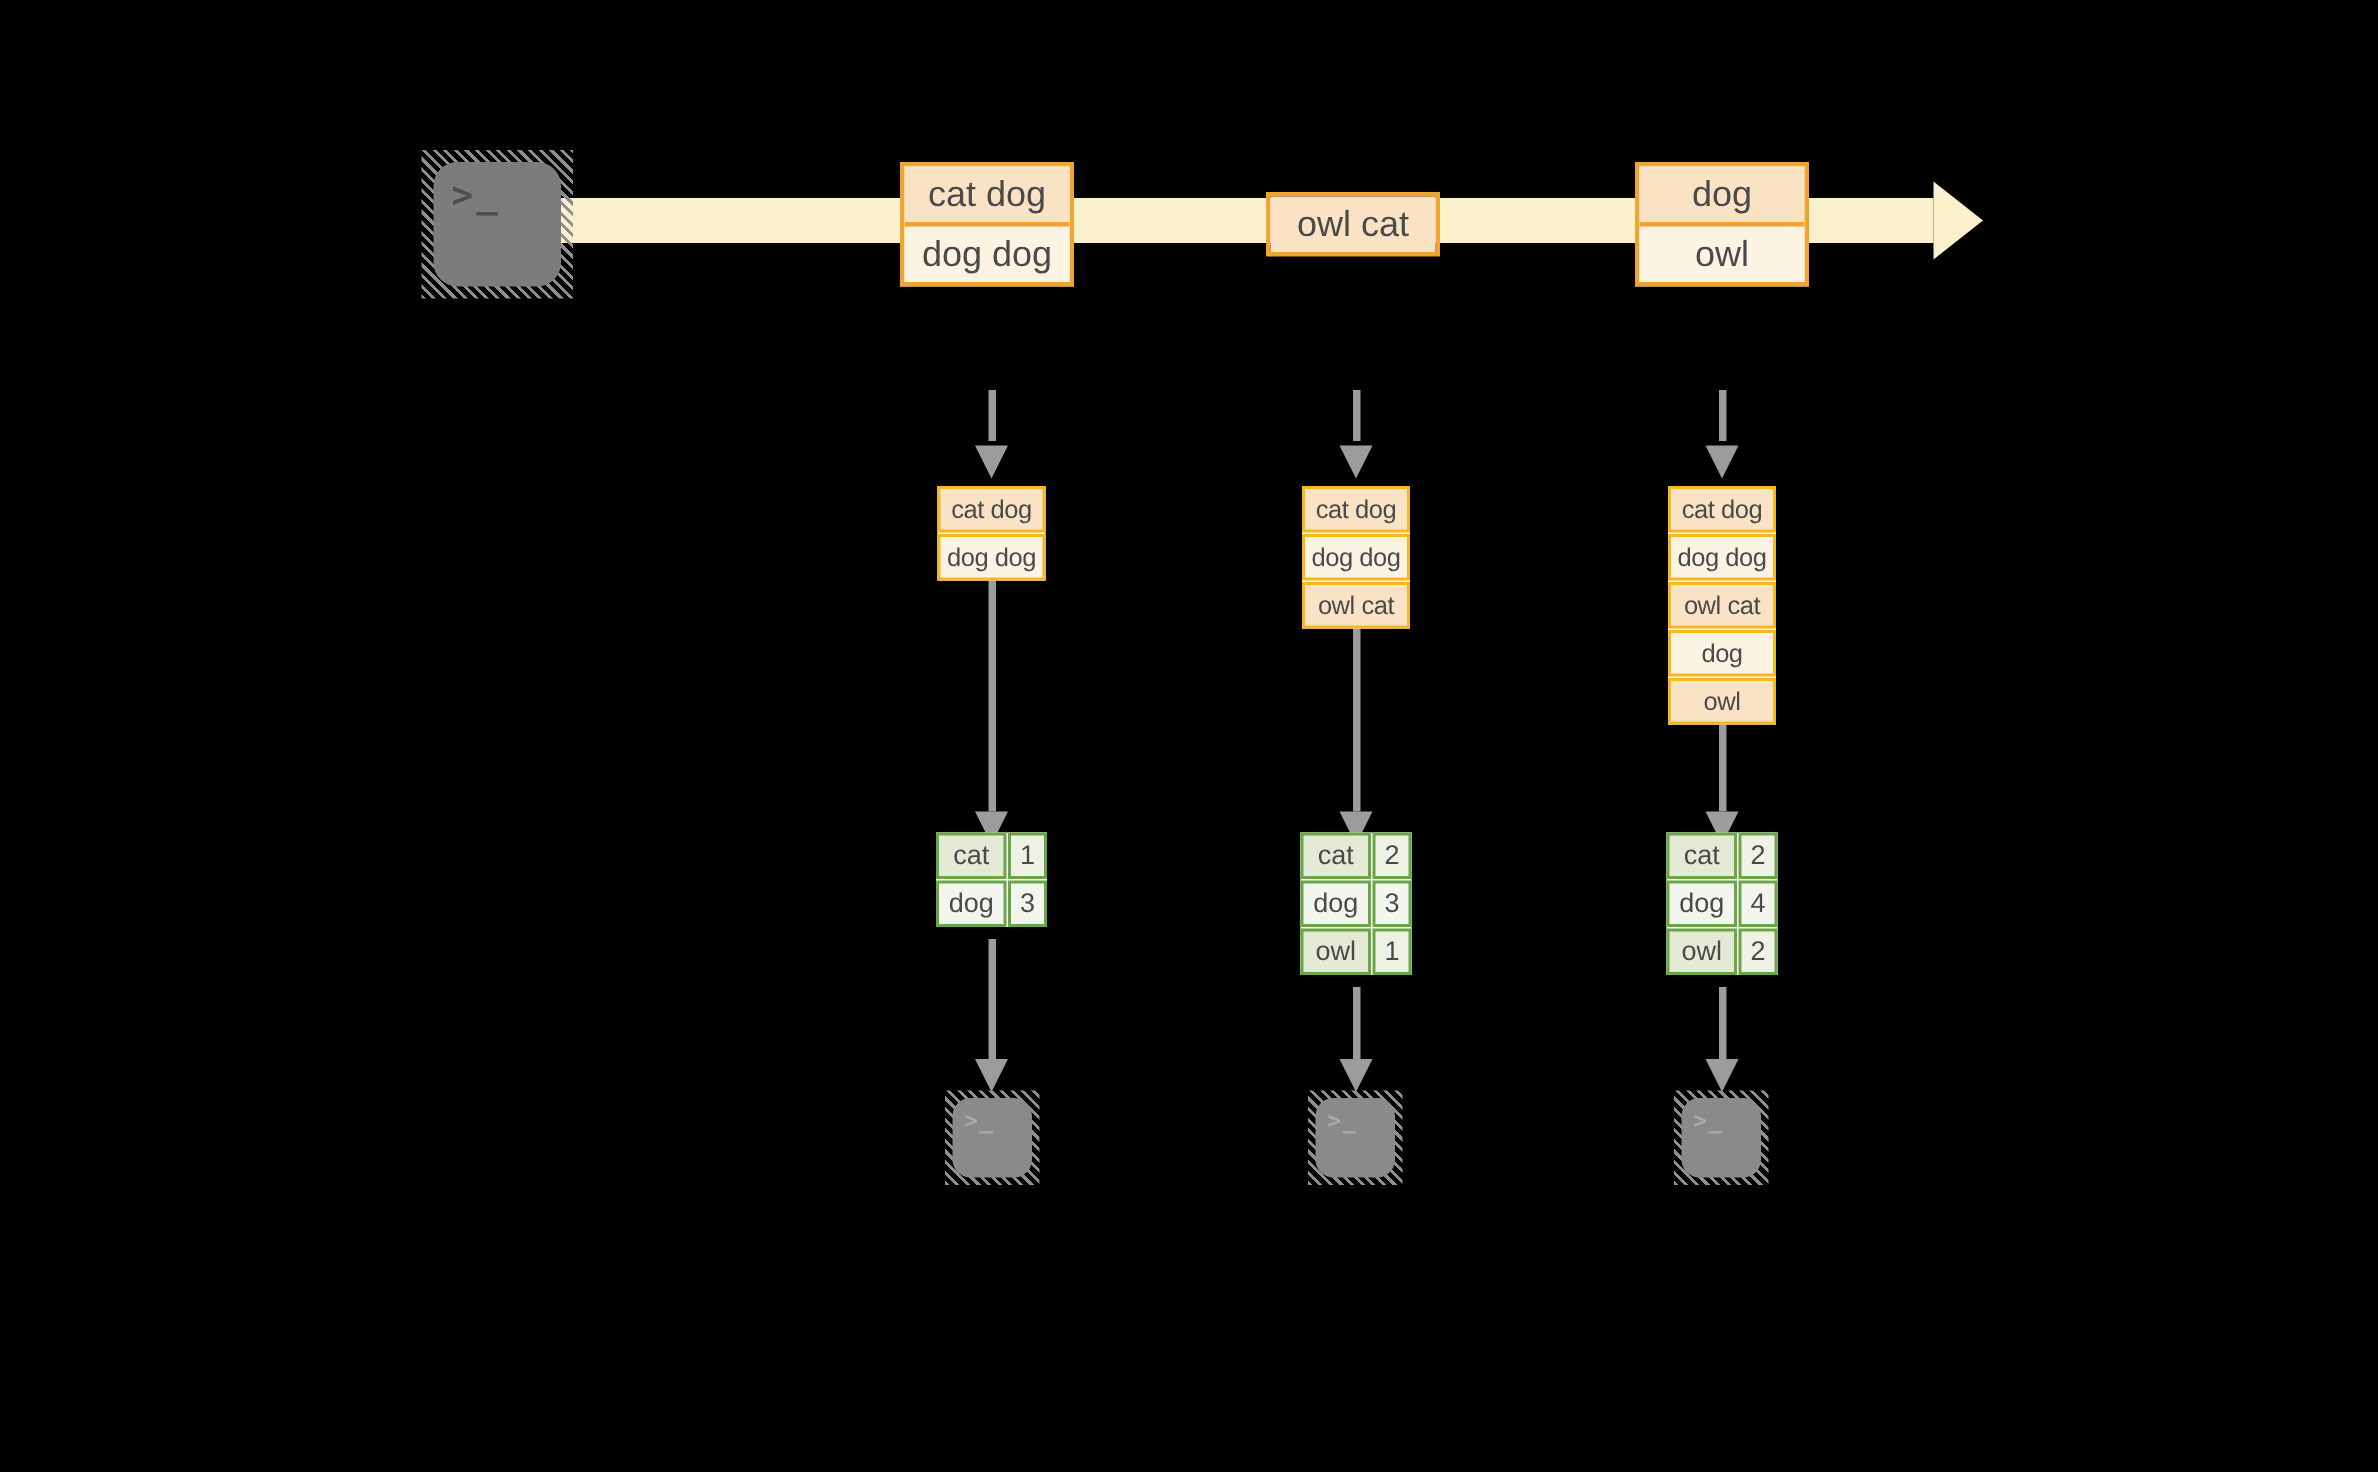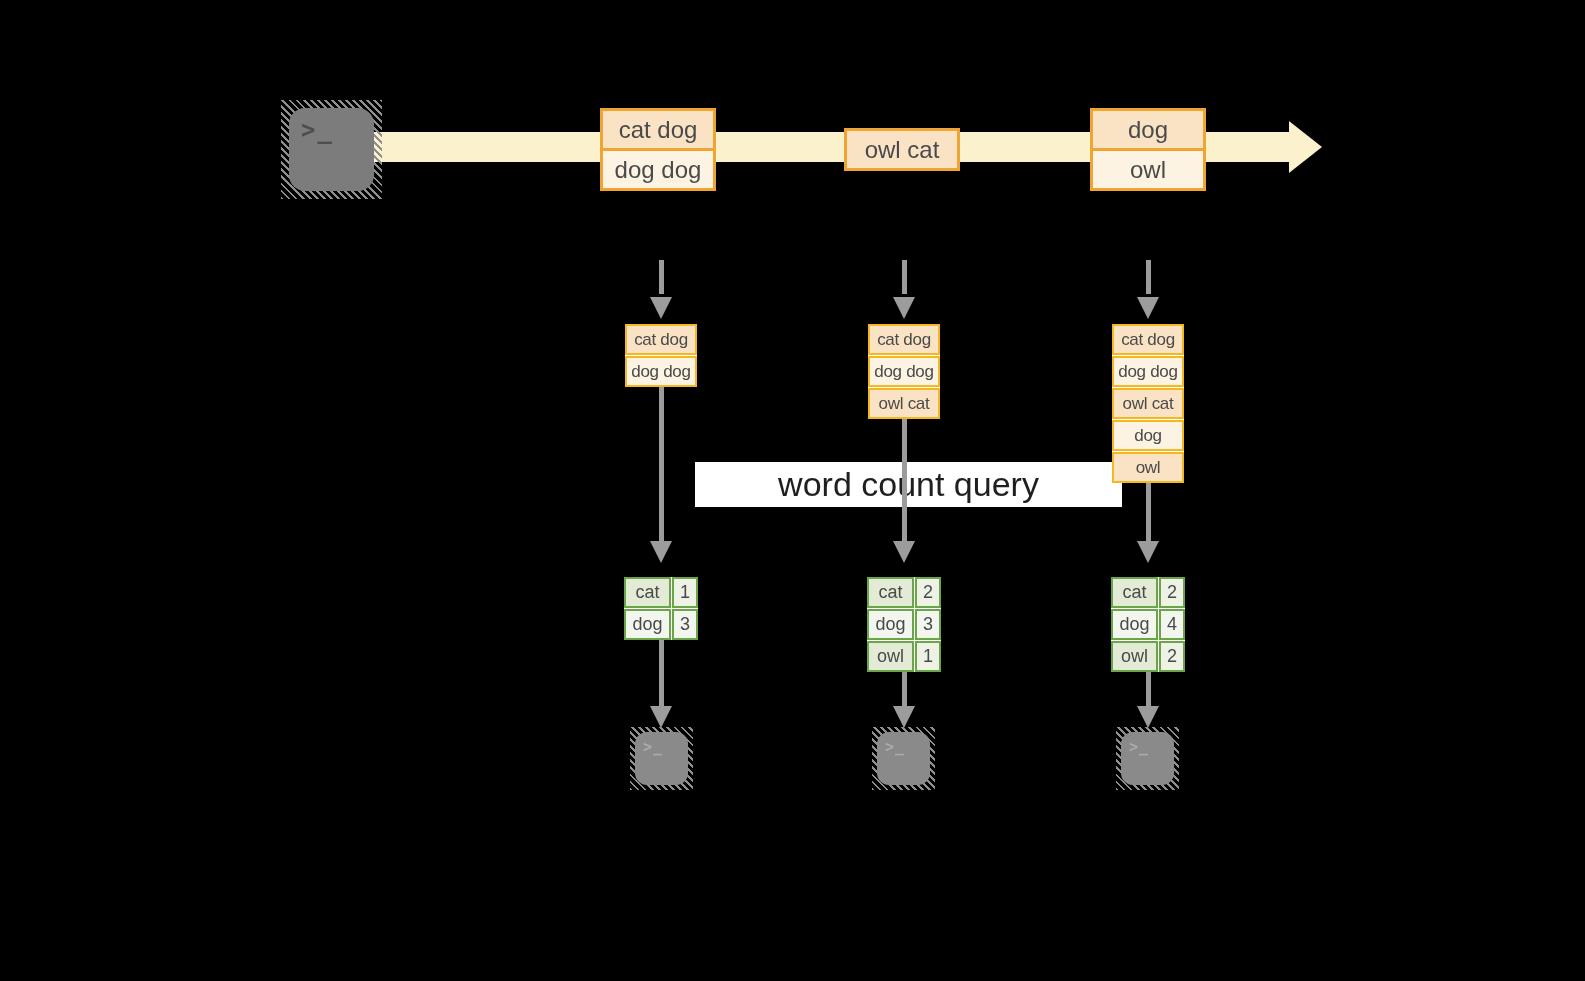--- a/index.html
+++ b/index.html
@@ -57,21 +57,21 @@
   .s-cell{height:31px;box-sizing:border-box;border:2.5px solid #F5B81E;
     display:flex;align-items:center;justify-content:center;
     font-size:17px;color:#4A4A4A;white-space:nowrap;letter-spacing:-0.3px;}
   .s-cell:nth-child(odd){background:#FAE3C5;}
   .s-cell:nth-child(even){background:#FDF3E3;}
   
   .banner{position:absolute;left:695px;top:462px;width:427px;height:45px;background:#FFFFFF;
     z-index:2;display:flex;align-items:center;justify-content:center;}
   .banner span{font-size:34px;color:#1F1F1F;white-space:nowrap;}
   
-  .wt{position:absolute;top:577px;width:74px;display:grid;
+  .wt{position:absolute;top:555px;width:74px;display:grid;
     grid-template-columns:47px 26px;gap:1px;background:#fff;z-index:4;}
   .w1{left:624px;}.w2{left:867px;}.w3{left:1111px;}
   .t-cell{height:31px;box-sizing:border-box;border:2px solid #6AA647;
     display:flex;align-items:center;justify-content:center;font-size:18px;color:#4A4A4A;}
   .t-cell:nth-child(4n+1){background:#E3EBD6;}
   .t-cell:nth-child(4n+2){background:#EDF2E4;}
   .t-cell:nth-child(4n+3),.t-cell:nth-child(4n){background:#F3F6EF;}
 </style>
 </head>
 <body>
@@ -122,23 +122,20 @@
       <div class="s-cell">owl cat</div>
     </div>
   <div class="stack s3">
       <div class="s-cell">cat dog</div>
       <div class="s-cell">dog dog</div>
       <div class="s-cell">owl cat</div>
       <div class="s-cell">dog</div>
       <div class="s-cell">owl</div>
     </div>
 
-  <div class="banner">
-    <span>word count query</span>
-  </div>
 
   <div class="va ca1 x1">
     <div class="line"></div>
     <div class="head"></div>
   </div>
   <div class="va ca2 x2">
     <div class="line"></div>
     <div class="head"></div>
   </div>
   <div class="va ca3 x3">

